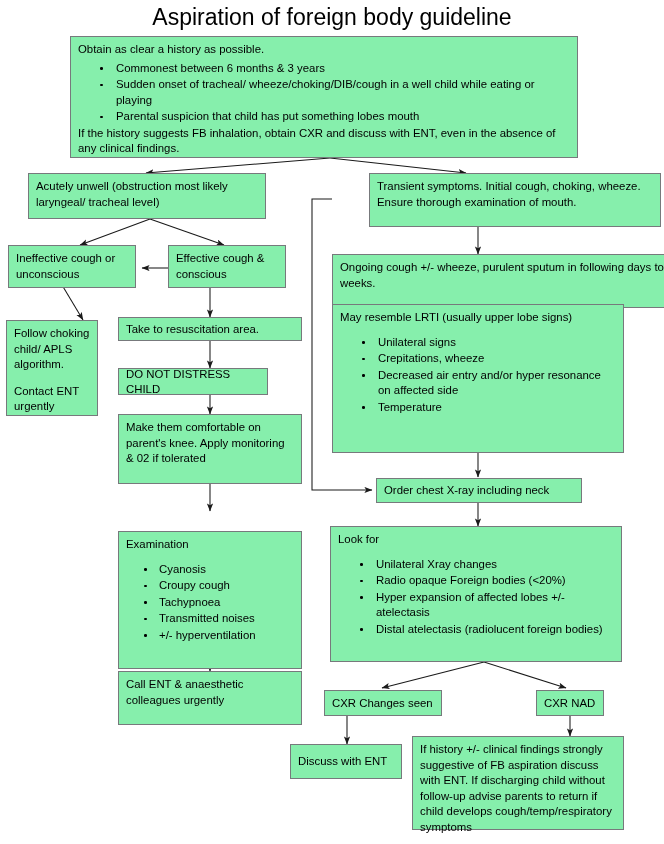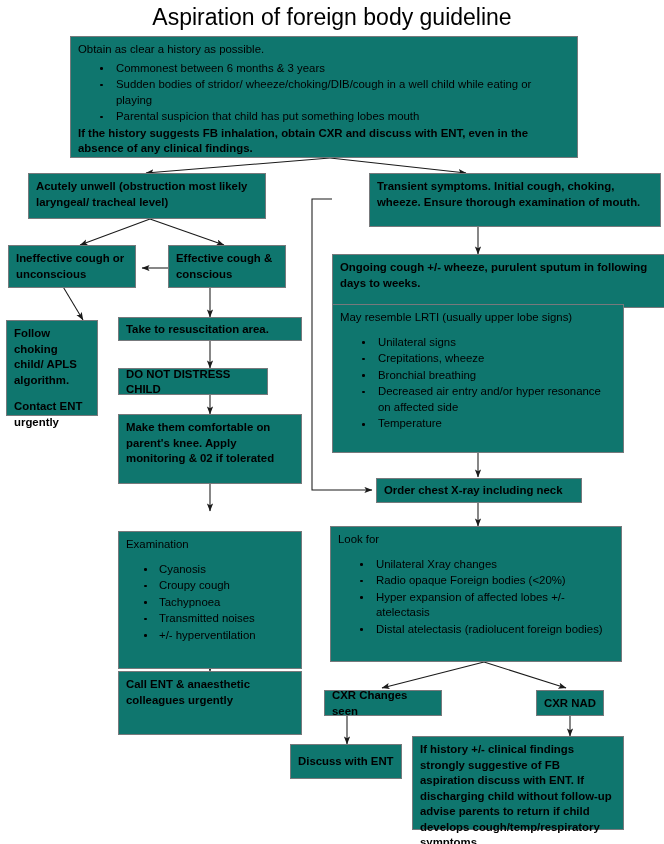--- a/index.html
+++ b/index.html
@@ -13,39 +13,39 @@
   #wires{position:absolute;left:0;top:0;width:664px;height:844px;pointer-events:none;}
 
   .title{
     position:absolute;left:0;top:4px;width:664px;text-align:center;
     font-size:23px;font-weight:400;letter-spacing:0px;line-height:26px;
   }
 
   .box{
     position:absolute;box-sizing:border-box;
     border:1px solid #77797c;
-    background:#0f766e;
+    background:#86efac;
     font-size:11.4px;line-height:15.5px;
     padding:5px 7px 4px 7px;
   }
   .box.center{display:flex;align-items:center;}
   .lead{display:block;margin:0;}
   ul.bl{margin:3px 0 0 0;padding:0;list-style:none;}
   ul.bl.gap{margin-top:9px;}
   ul.bl li{
     position:relative;padding-left:38px;margin:0 0 1px 0;
     line-height:15.6px;
   }
   ul.bl li:before{
     content:"";position:absolute;left:22px;top:6.6px;
     width:2.6px;height:2.6px;background:#000;border-radius:50%;
   }
   ul.bl.narrow li{padding-left:33px;}
   ul.bl.narrow li:before{left:18px;}
-  .para{display:block;margin:0;font-weight:bold;}
+  .para{display:block;margin:0;}
   .sp{display:block;height:11px;}
 </style>
 </head>
 <body>
 
 <div id="canvas">
 
   <div class="title">Aspiration of foreign body guideline</div>
 
   <svg id="wires" viewBox="0 0 664 844">
@@ -92,21 +92,21 @@
       <path d="M347,716 L347,744" marker-end="url(#ah)"></path>
 
       <path d="M570,716 L570,736" marker-end="url(#ah)"></path>
     </g>
   </svg>
 
   <div class="box" style="left:70px;top:36px;width:508px;height:122px;">
     <span class="lead">Obtain as clear a history as possible.</span>
     <ul class="bl">
       <li>Commonest between 6 months &amp; 3 years</li>
-      <li>Sudden bodies of stridor/ wheeze/choking/DIB/cough in a well child while eating or playing</li>
+      <li>Sudden onset of tracheal/ wheeze/choking/DIB/cough in a well child while eating or playing</li>
       <li>Parental suspicion that child has put something lobes mouth</li>
     </ul>
     <span class="para">If the history suggests FB inhalation, obtain CXR and discuss with ENT, even in the absence of any clinical findings.</span>
   </div>
 
   <div class="box" style="left:28px;top:173px;width:238px;height:46px;">
     <span class="para">Acutely unwell   (obstruction most likely laryngeal/ tracheal level)</span>
   </div>
 
   <div class="box" style="left:8px;top:245px;width:128px;height:43px;">
@@ -139,38 +139,37 @@
     <span class="lead">Examination</span>
     <ul class="bl gap narrow">
       <li>Cyanosis</li>
       <li>Croupy cough</li>
       <li>Tachypnoea</li>
       <li>Transmitted noises</li>
       <li>+/- hyperventilation</li>
     </ul>
   </div>
 
-  <div class="box" style="left:118px;top:671px;width:184px;height:64px;">
+  <div class="box" style="left:118px;top:671px;width:184px;height:54px;">
     <span class="para">Call ENT &amp; anaesthetic colleagues urgently</span>
   </div>
 
   <div class="box" style="left:332px;top:173px;width:292px;height:54px;margin-left:37px;">
     <span class="para">Transient symptoms. Initial cough, choking, wheeze. Ensure thorough examination of mouth.</span>
   </div>
 
   <div class="box" style="left:332px;top:254px;width:347px;height:54px;">
     <span class="para">Ongoing cough +/- wheeze, purulent sputum in following days to weeks.</span>
   </div>
 
   <div class="box" style="left:332px;top:304px;width:292px;height:149px;">
     <span class="lead">May resemble LRTI (usually upper lobe signs)</span>
     <ul class="bl gap">
       <li>Unilateral signs</li>
       <li>Crepitations, wheeze</li>
-      <li>Bronchial breathing</li>
       <li>Decreased air entry and/or hyper resonance on affected side</li>
       <li>Temperature</li>
     </ul>
   </div>
 
   <div class="box center" style="left:376px;top:478px;width:206px;height:25px;">
     <span class="para">Order chest X-ray including neck</span>
   </div>
 
   <div class="box" style="left:330px;top:526px;width:292px;height:136px;">

